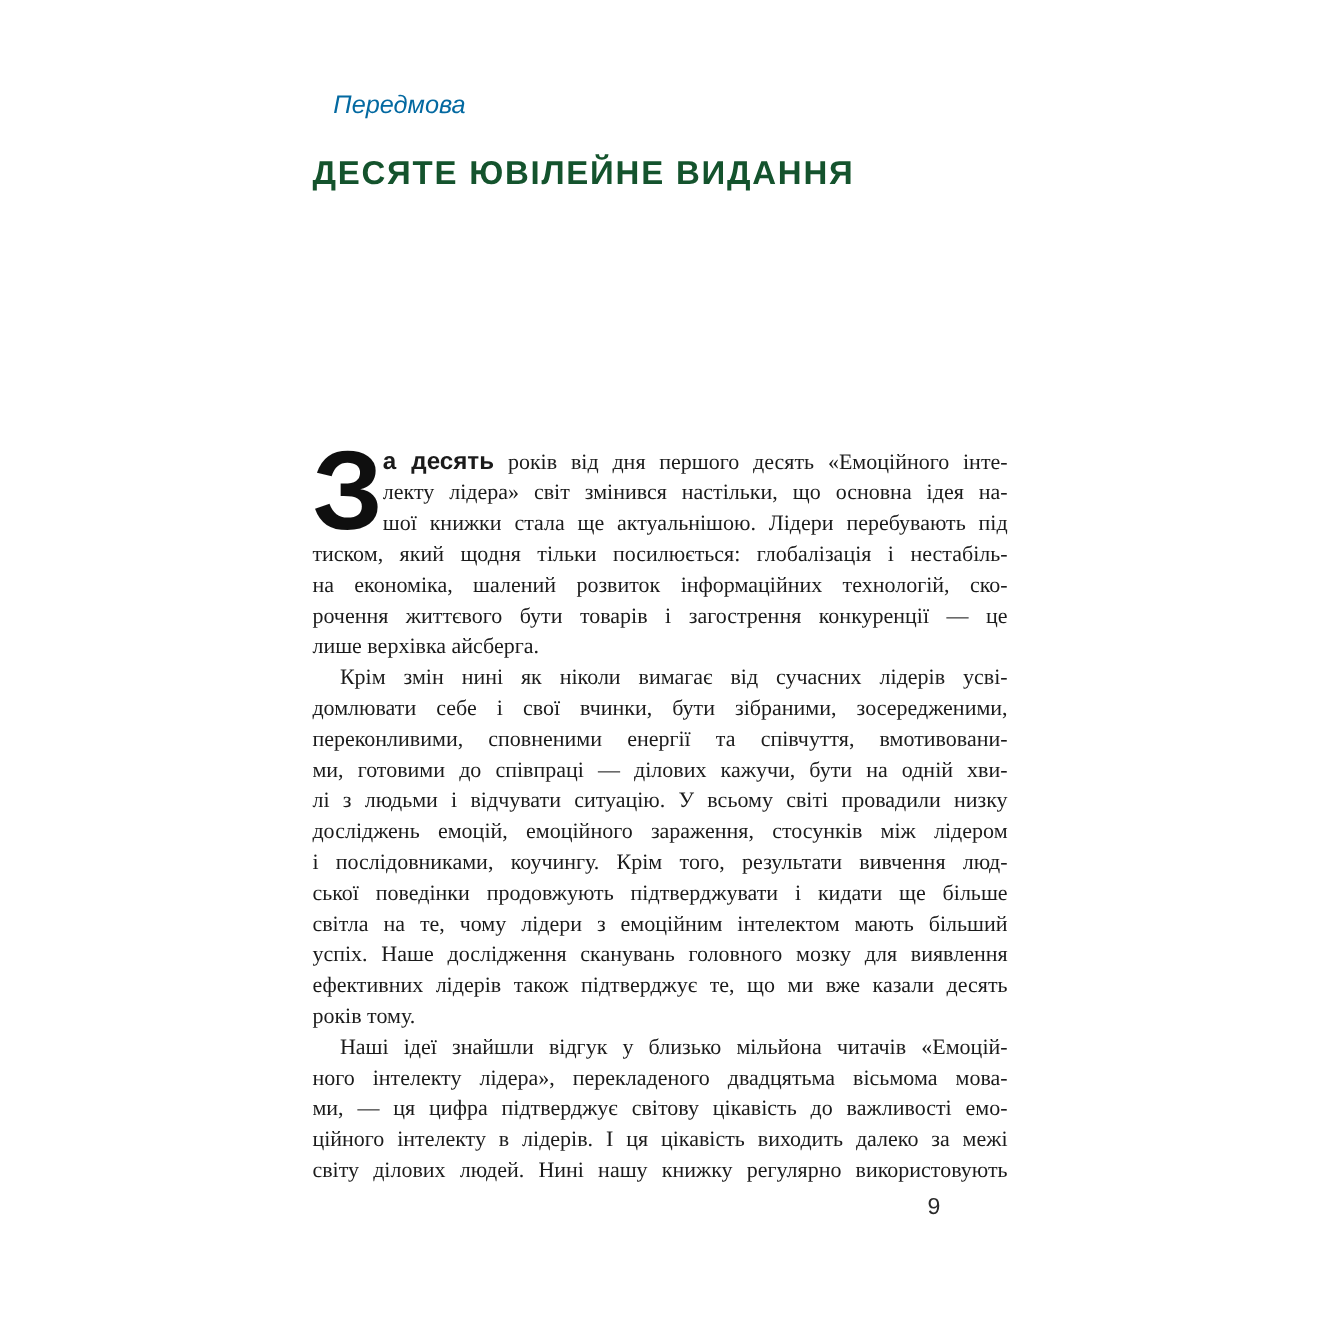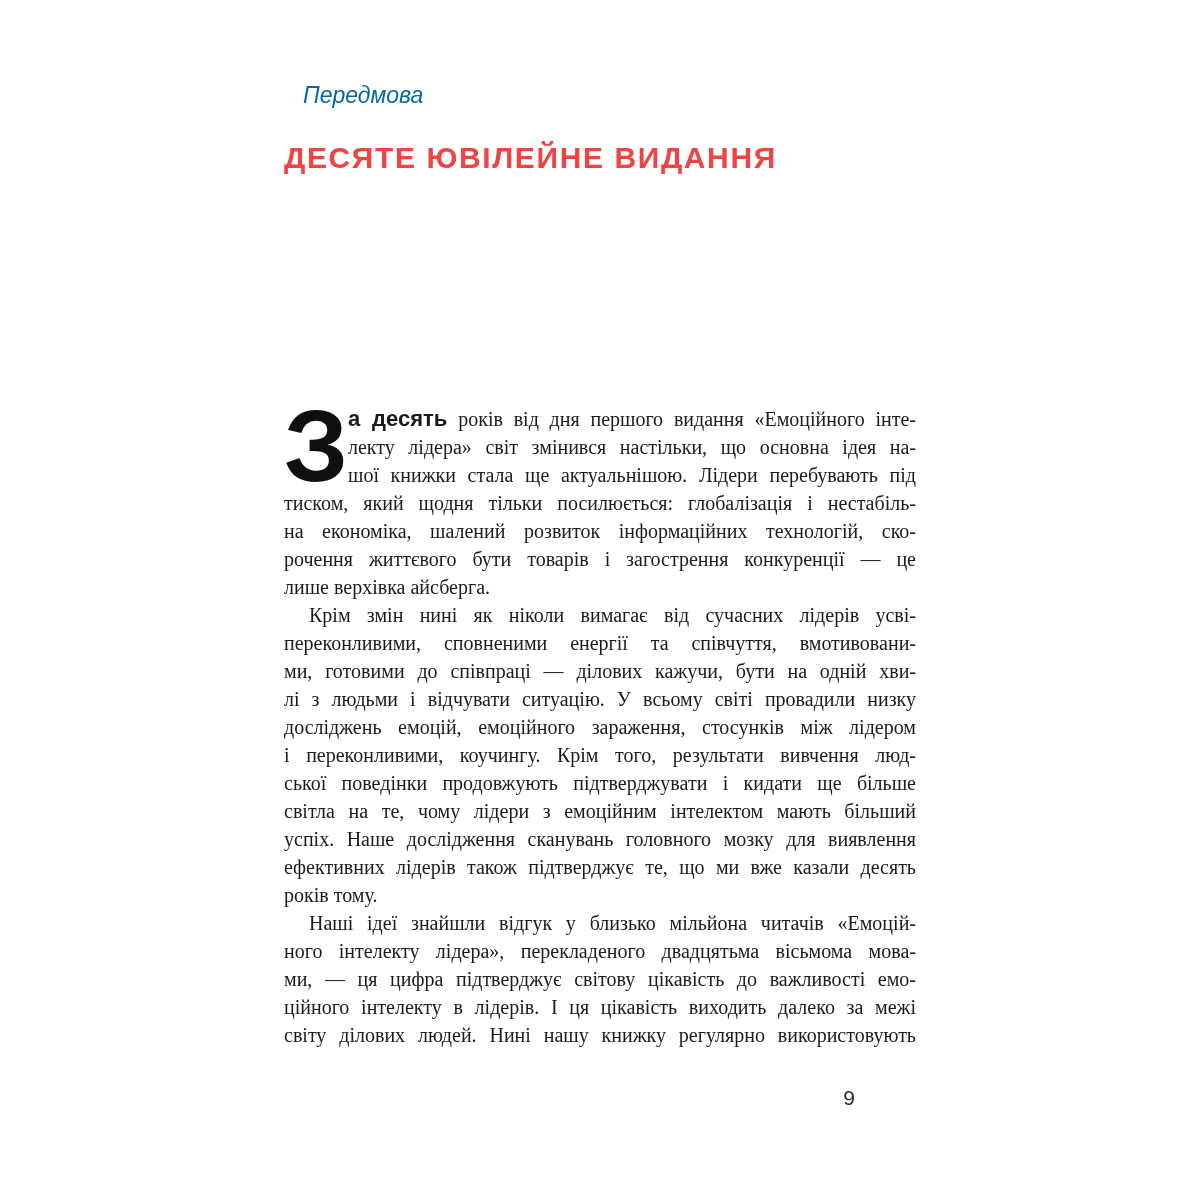--- a/index.html
+++ b/index.html
@@ -24,21 +24,21 @@
     margin-left: 18px;
   }
   .chapter-title {
     position: absolute;
     left: 284px;
     top: 141px;
     font-family: "Liberation Sans", sans-serif;
     font-weight: bold;
     font-size: 30px;
     letter-spacing: 1.6px;
-    color: #ef4444;
+    color: #14532d;
     white-space: nowrap;
   }
   .body-text {
     position: absolute;
     left: 284px;
     top: 405px;
     width: 632px;
     font-size: 20px;
     line-height: 28px;
   }
@@ -85,37 +85,38 @@
 
   <div class="kicker">Передмова</div>
 
   <div class="chapter-title">ДЕСЯТЕ ЮВІЛЕЙНЕ ВИДАННЯ</div>
 
   <div class="body-text">
 
     <div class="para">
       <div class="dropcap">З</div>
       <div class="indented">
-        <div class="line"><span class="lead-bold">а десять</span><span> років від дня першого видання «Емоційного інте-</span></div>
+        <div class="line"><span class="lead-bold">а десять</span><span> років від дня першого десять «Емоційного інте-</span></div>
         <div class="line">лекту лідера» світ змінився настільки, що основна ідея на-</div>
         <div class="line">шої книжки стала ще актуальнішою. Лідери перебувають під</div>
       </div>
       <div class="line">тиском, який щодня тільки посилюється: глобалізація і нестабіль-</div>
       <div class="line">на економіка, шалений розвиток інформаційних технологій, ско-</div>
       <div class="line">рочення життєвого бути товарів і загострення конкуренції — це</div>
       <div class="line lastline">лише верхівка айсберга.</div>
     </div>
 
     <div class="para">
       <div class="line firstline">Крім змін нині як ніколи вимагає від сучасних лідерів усві-</div>
+      <div class="line">домлювати себе і свої вчинки, бути зібраними, зосередженими,</div>
       <div class="line">переконливими, сповненими енергії та співчуття, вмотивовани-</div>
       <div class="line">ми, готовими до співпраці — ділових кажучи, бути на одній хви-</div>
       <div class="line">лі з людьми і відчувати ситуацію. У всьому світі провадили низку</div>
       <div class="line">досліджень емоцій, емоційного зараження, стосунків між лідером</div>
-      <div class="line">і переконливими, коучингу. Крім того, результати вивчення люд-</div>
+      <div class="line">і послідовниками, коучингу. Крім того, результати вивчення люд-</div>
       <div class="line">ської поведінки продовжують підтверджувати і кидати ще більше</div>
       <div class="line">світла на те, чому лідери з емоційним інтелектом мають більший</div>
       <div class="line">успіх. Наше дослідження сканувань головного мозку для виявлення</div>
       <div class="line">ефективних лідерів також підтверджує те, що ми вже казали десять</div>
       <div class="line lastline">років тому.</div>
     </div>
 
     <div class="para">
       <div class="line firstline">Наші ідеї знайшли відгук у близько мільйона читачів «Емоцій-</div>
       <div class="line">ного інтелекту лідера», перекладеного двадцятьма вісьмома мова-</div>

